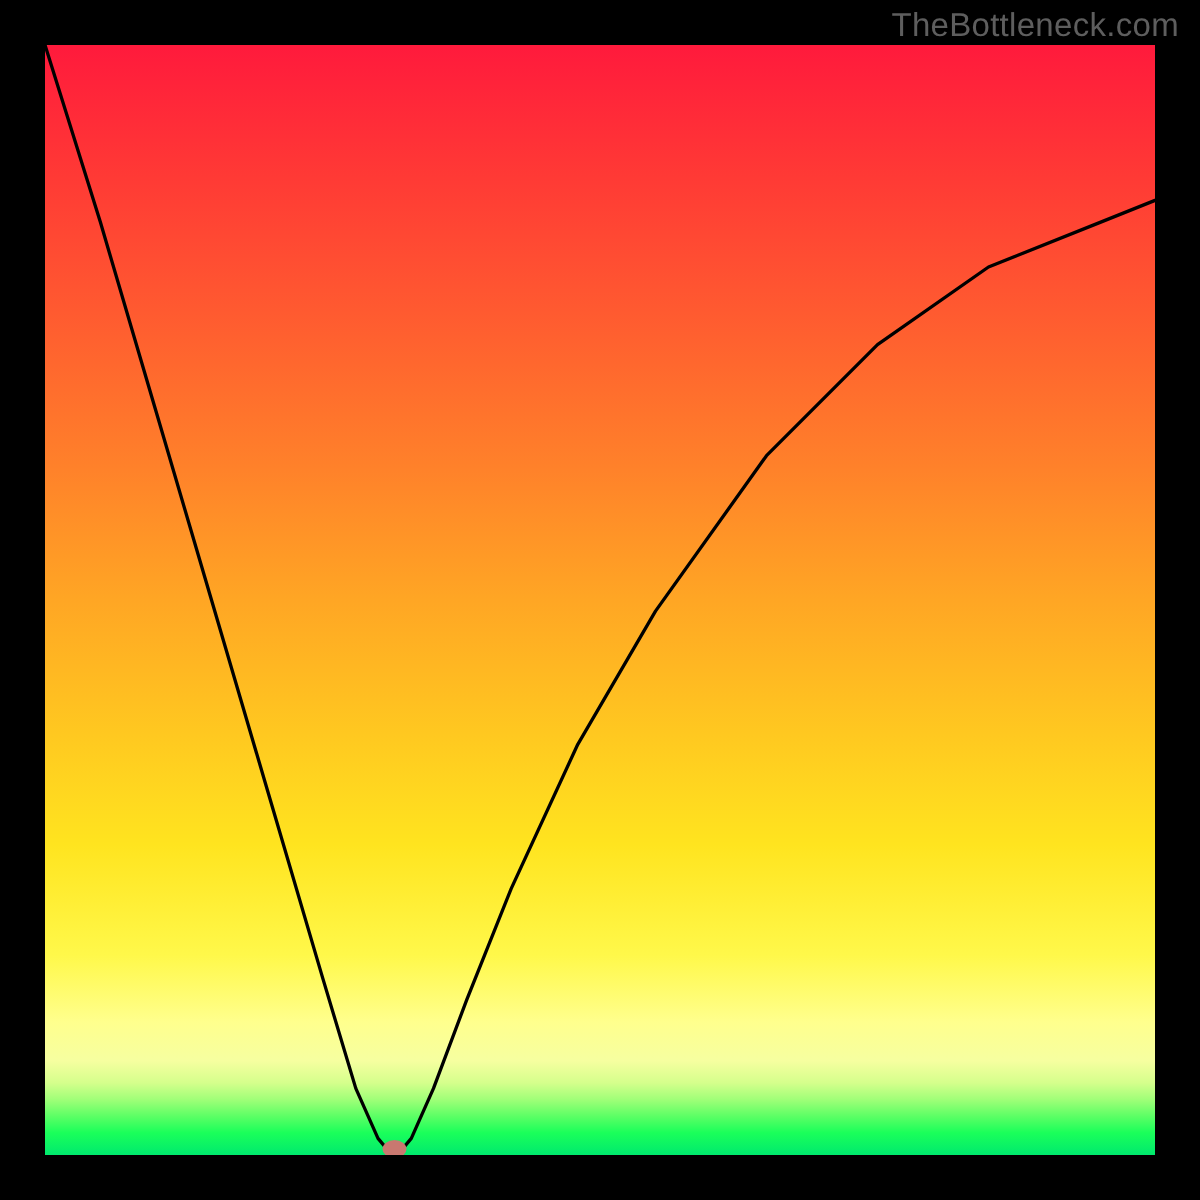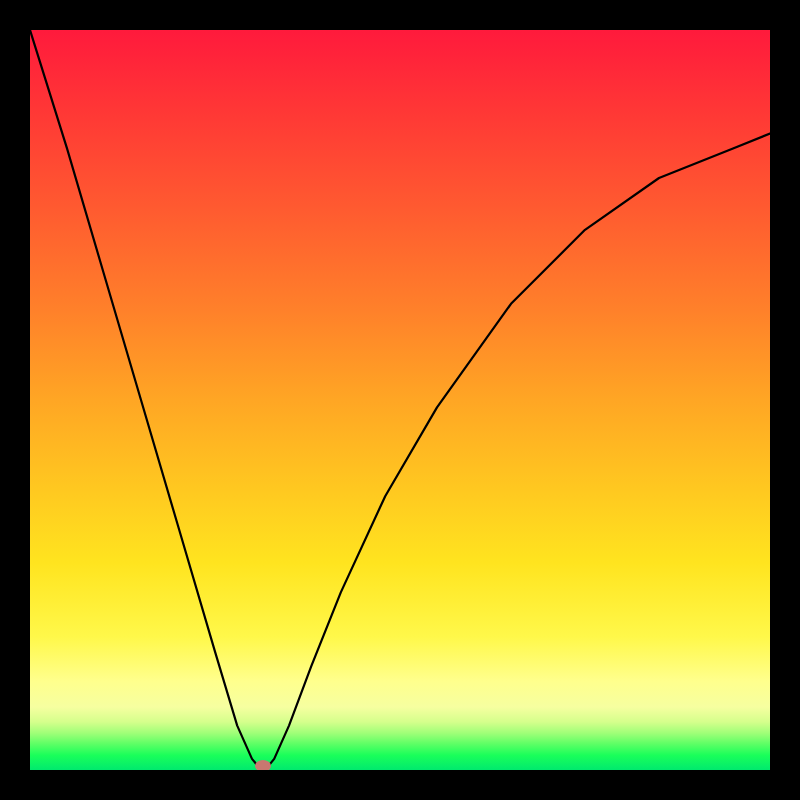--- a/index.html
+++ b/index.html
@@ -74,20 +74,21 @@
     height: 12px;
     border-radius: 50%;
     background: #c97870;
     transform: translate(-50%, -50%);
   }
 </style>
 </head>
 <body>
 
 <div class="stage">
+  <div class="watermark">TheBottleneck.com</div>
 
   <div class="plot">
     <div class="gradient-bg"></div>
     <svg class="curve" viewBox="0 0 740 740" preserveAspectRatio="none">
       <path id="curve-path" fill="none" stroke="#000000" stroke-width="2.2" stroke-linecap="round" stroke-linejoin="round" d="M0.00 0.00 L37.00 118.40 L74.00 244.20 L111.00 370.00 L148.00 495.80 L185.00 621.60 L207.20 695.60 L222.00 728.90 L229.40 737.78 L233.10 740.00 L236.80 737.78 L244.20 728.90 L259.00 695.60 L281.20 636.40 L310.80 562.40 L355.20 466.20 L407.00 377.40 L481.00 273.80 L555.00 199.80 L629.00 148.00 L703.00 118.40 L740.00 103.60"></path>
     </svg>
     <div class="marker" id="marker" style="left: 233.1px; top: 736px;"></div>
   </div>
 </div>
 

